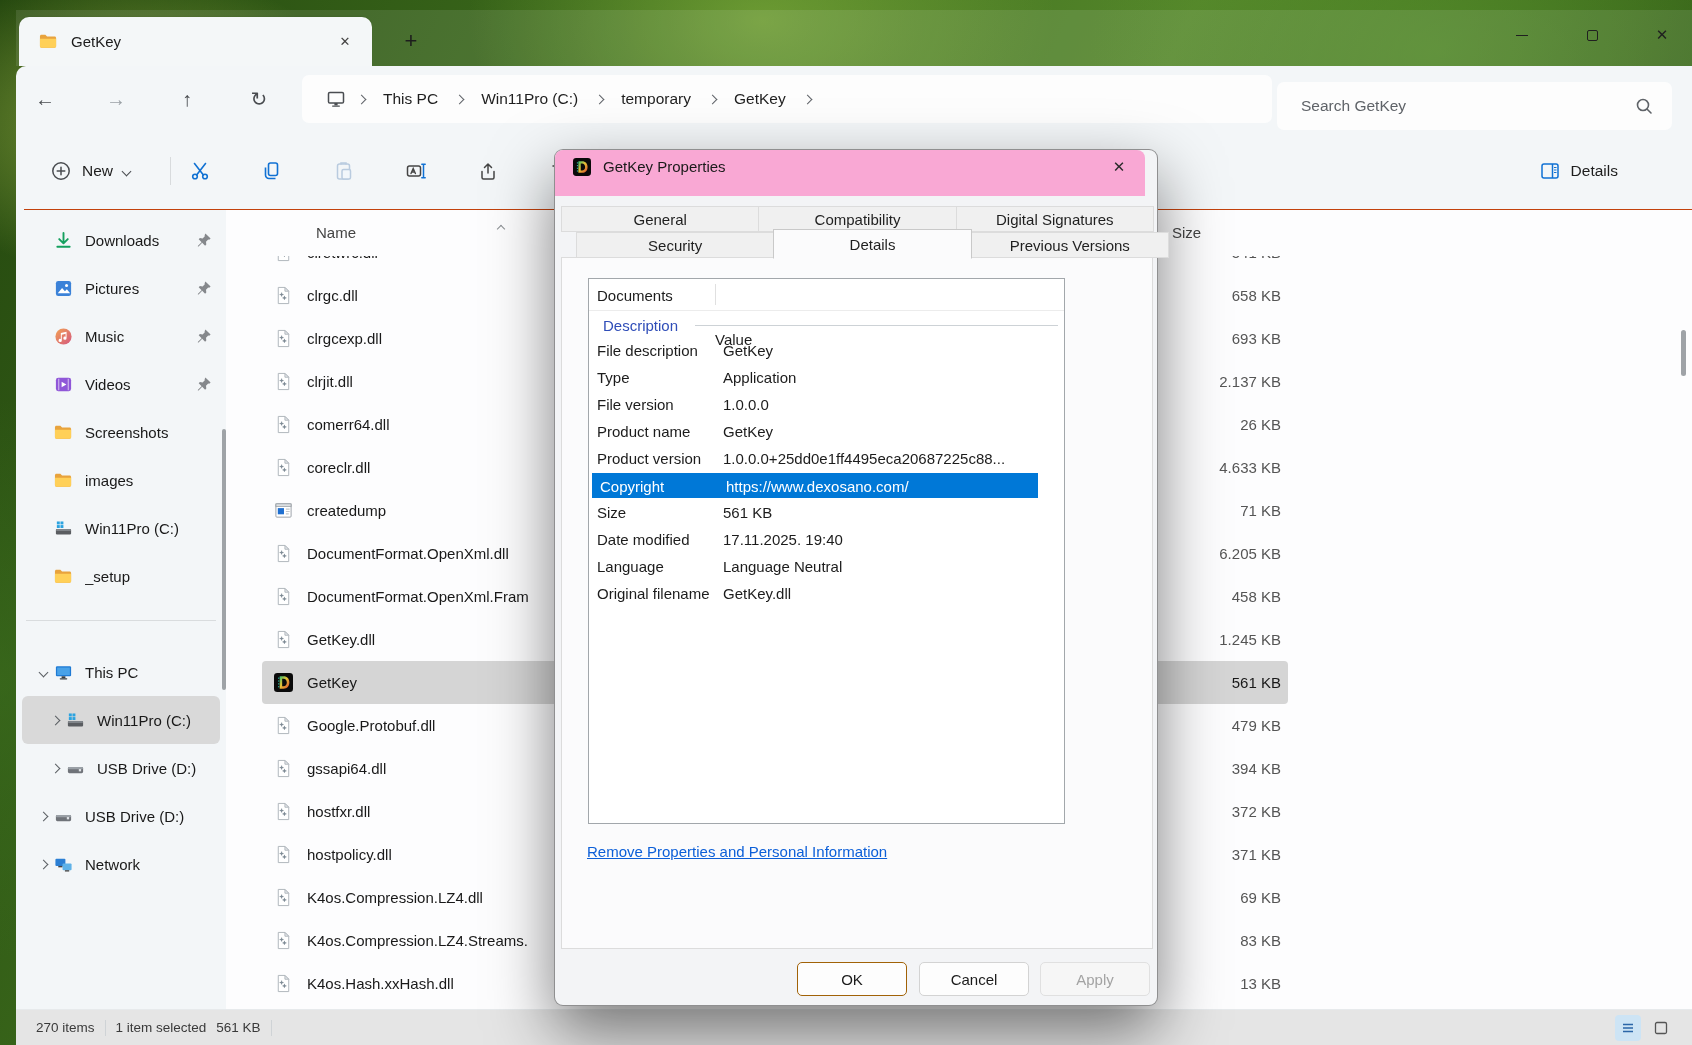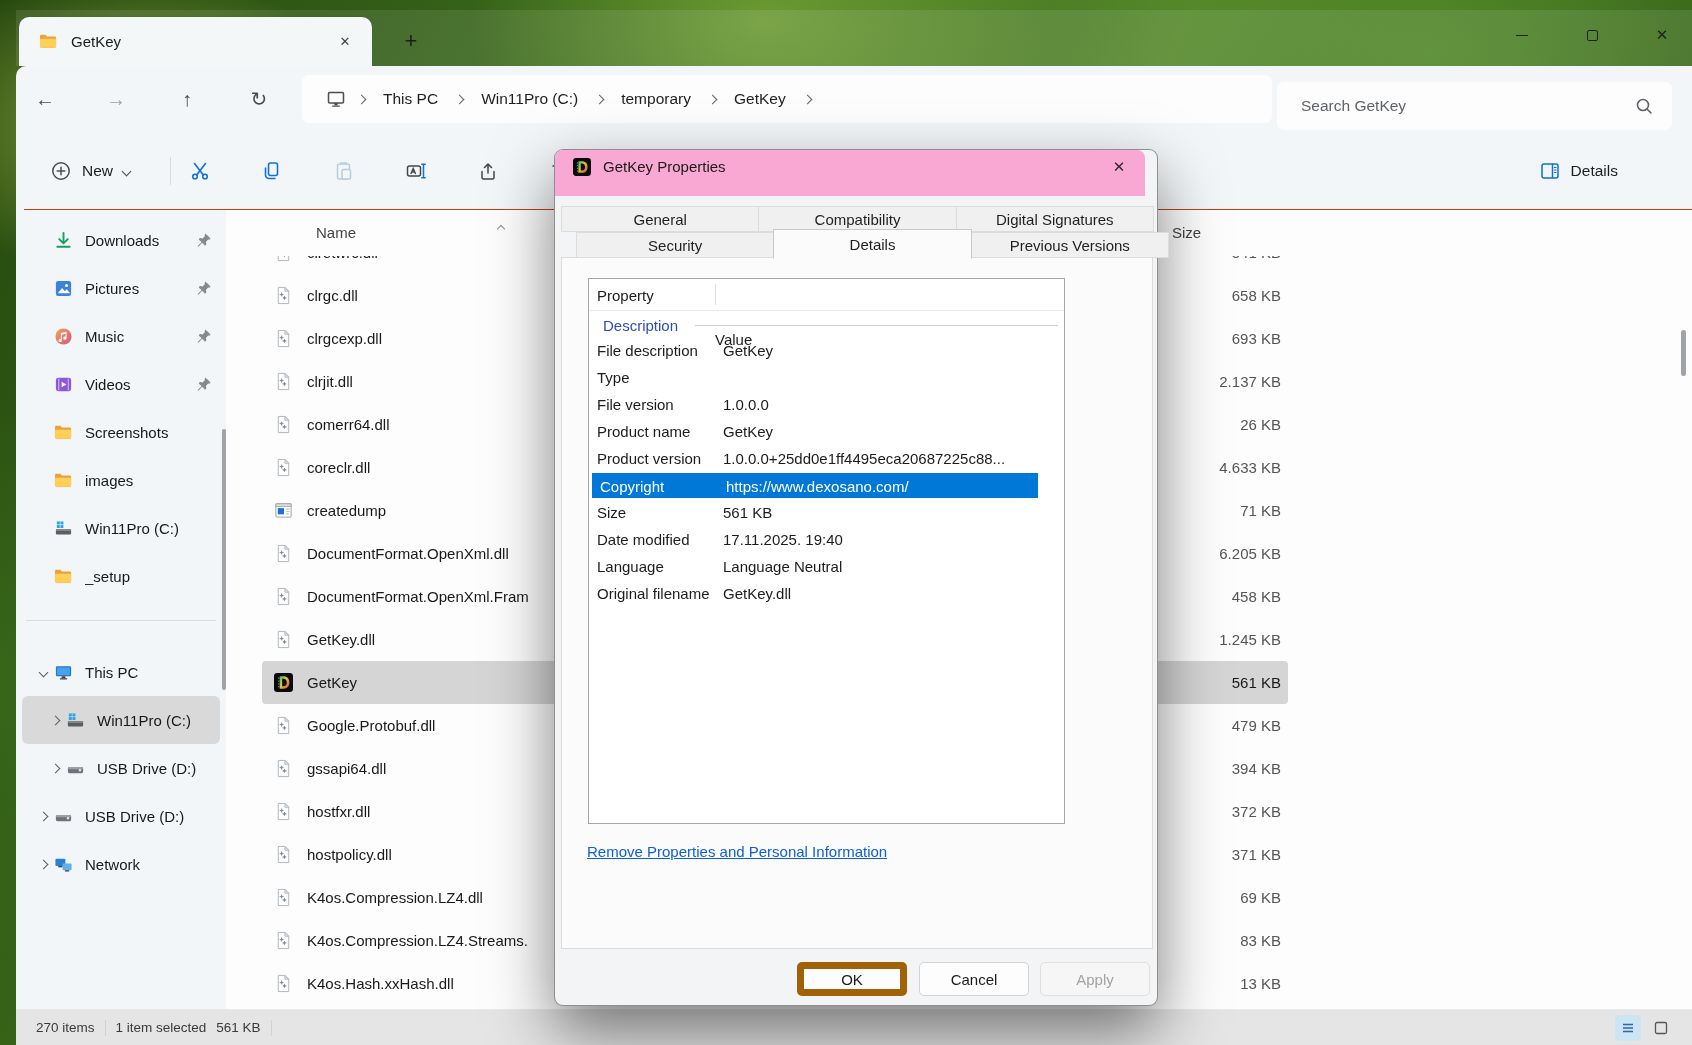--- a/index.html
+++ b/index.html
@@ -128,21 +128,21 @@
   .pp-groupline { position:absolute; left:106px; right:6px; top:46px; height:1px; background:#cdd2d6; }
   .pp-row { position:absolute; left:0; right:0; height:27px; }
   .pp-label { position:absolute; left:8px; top:0; height:27px; display:flex; align-items:center; font-size:15px; color:#1c1c1c; }
   .pp-value { position:absolute; left:134px; right:6px; top:0; height:27px; display:flex; align-items:center;
               font-size:15px; color:#1c1c1c; white-space:nowrap; overflow:hidden; }
   .pp-row.hl { left:3px; width:446px; right:auto; height:25px; background:#0078d7; }
   .pp-row.hl .pp-label, .pp-row.hl .pp-value { color:#ffffff; }
   .remove-link { position:absolute; left:32px; top:693px; font-size:15px; color:#0c5fd8; text-decoration:underline; }
   .dlg-btn { position:absolute; top:812px; width:110px; height:34px; border-radius:5px; background:#fdfdfd;
              border:1px solid #d3d3d3; display:flex; align-items:center; justify-content:center; font-size:15px; color:#1b1b1b; }
-  .btn-ok { left:242px; border:7px solid #a16207; }
+  .btn-ok { left:242px; border:1px solid #a16207; }
   .btn-cancel { left:364px; }
   .btn-apply { left:485px; background:#f6f6f6; color:#a3a3a3; border-color:#e0e0e0; }
 </style>
 </head>
 <body>
 
 <svg width="0" height="0" style="position:absolute">
   <defs>
     <linearGradient id="gmus" x1="0" y1="0" x2="1" y2="1">
         <stop offset="0" stop-color="#f2a254"></stop>
@@ -648,33 +648,34 @@
       <div class="dtab">Digital Signatures</div>
     </div>
     <div class="tabrow tabrow2">
       <div class="dtab">Security</div>
       <div class="dtab active">Details</div>
       <div class="dtab">Previous Versions</div>
     </div>
 
     <div class="tabpage">
       <div class="prop-panel">
-        <span class="pp-head pp-head-prop">Property</span>
+        <span class="pp-head pp-head-prop">Documents</span>
         <span class="pp-vsep"></span>
         <span class="pp-head pp-head-val">Value</span>
         <div class="pp-hline"></div>
         <span class="pp-group">Description</span>
         <div class="pp-groupline"></div>
 
         <div class="pp-row" style="top:58px">
           <span class="pp-label">File description</span>
           <span class="pp-value">GetKey</span>
         </div>
         <div class="pp-row" style="top:85px">
           <span class="pp-label">Type</span>
+          <span class="pp-value">Application</span>
         </div>
         <div class="pp-row" style="top:112px">
           <span class="pp-label">File version</span>
           <span class="pp-value">1.0.0.0</span>
         </div>
         <div class="pp-row" style="top:139px">
           <span class="pp-label">Product name</span>
           <span class="pp-value">GetKey</span>
         </div>
         <div class="pp-row" style="top:166px">

